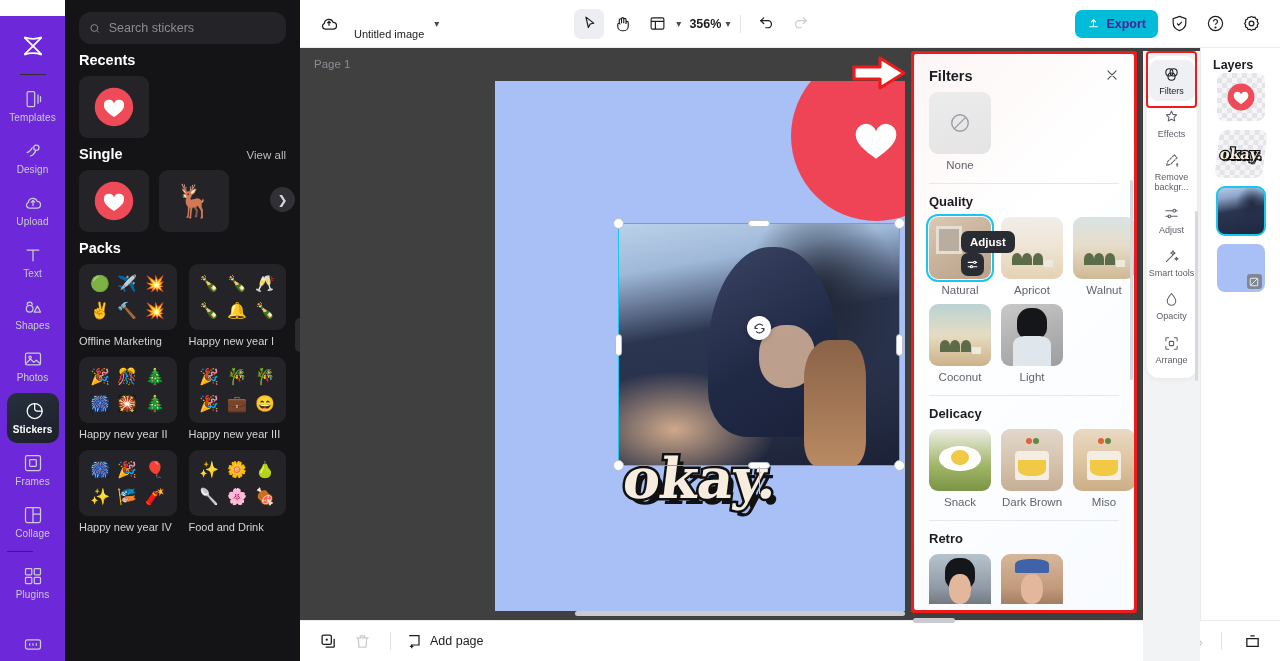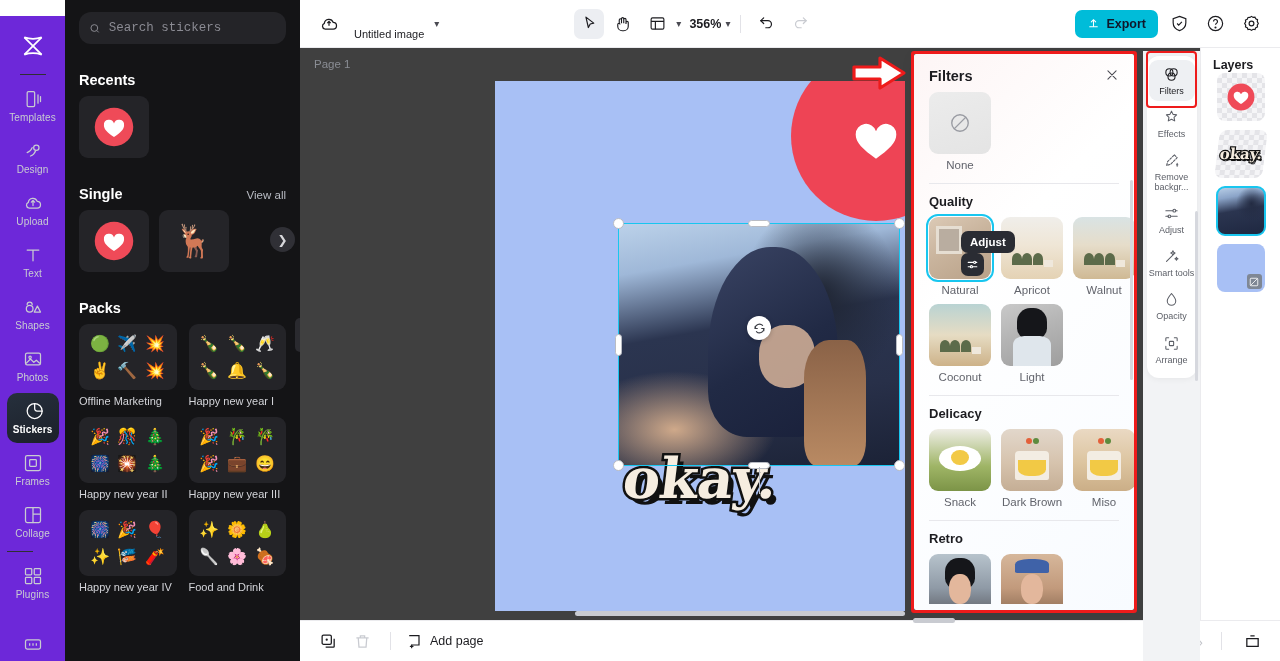--- a/index.html
+++ b/index.html
@@ -29,33 +29,33 @@
   .rail-item .lbl { font-size: 10px; color: #c9ccd1; letter-spacing: .1px; }
   .rail-item.active .lbl { color: #fff; font-weight: bold; }
 
   
   .stickers {
     width: 235px; flex: 0 0 235px; height: 661px; background: #141416;
     padding: 12px 14px 0 14px; overflow: hidden; position: relative;
   }
   .search {
     height: 32px; background: #242428; border-radius: 12px;
-    display: flex; align-items: center; gap: 8px; padding: 0 10px; font-family: Liberation Mono, monospace;
+    display: flex; align-items: center; gap: 8px; padding: 0 10px;
   }
   .search input {
     background: transparent; border: 0; outline: 0; color: #d6d6da;
     font-size: 12.5px; font-family: inherit; width: 100%;
   }
   .search input::placeholder { color: #8b8b93; }
   .chips { display: flex; gap: 8px; margin-top: 10px; overflow: hidden; }
   .chip {
     background: #242428; color: #e3e3e7; font-size: 11.5px; font-weight: bold;
     border-radius: 13px; padding: 6px 12px; white-space: nowrap; cursor: pointer;
   }
-  .sec-head { display: flex; align-items: baseline; justify-content: space-between; margin: 28px 0 8px; }
+  .sec-head { display: flex; align-items: baseline; justify-content: space-between; margin: 8px 0 8px; }
   .sec-title { color: #fff; font-size: 14.5px; font-weight: bold; }
   .sec-link { color: #b9bcc4; font-size: 11.5px; cursor: pointer; }
   .single-row { display: flex; gap: 10px; position: relative; }
   .single-card {
     width: 70px; height: 62px; background: #242428; border-radius: 9px;
     display: flex; align-items: center; justify-content: center; cursor: pointer; overflow:hidden;
   }
   .next-arrow {
     position: absolute; right: -9px; top: 17px; width: 25px; height: 25px; border-radius: 50%;
     background: #303036; color: #d8d8dc; display: flex; align-items: center; justify-content: center;
@@ -86,21 +86,21 @@
   .tb-center { margin-left: auto; margin-right: auto; display: flex; align-items: center; gap: 4px; }
   .tb-btn {
     width: 30px; height: 30px; border-radius: 7px; display: flex; align-items: center; justify-content: center;
     cursor: pointer;
   }
   .tb-btn.sel { background: #eceef2; }
   .zoom-val { font-size: 12.5px; color: #1c1c20; font-weight: bold; margin-left: 4px; }
   .vsep { width: 1px; height: 18px; background: #e2e2e7; margin: 0 6px; }
   .tb-right { display: flex; align-items: center; gap: 6px; margin-left: auto; }
   .export-btn {
-    background: #00bcd9; color: #0f172a; font-size: 12.5px; font-weight: bold;
+    background: #00bcd9; color: #4c1d95; font-size: 12.5px; font-weight: bold;
     border-radius: 7px; height: 28px; padding: 0 12px; display: flex; align-items: center; gap: 6px;
     cursor: pointer;
   }
 
   .stage { flex: 1; background: #404040; position: relative; overflow: hidden; }
   .page-label { position: absolute; left: 14px; top: 10px; font-size: 11.5px; color: #8a8d94; }
   .canvas {
     position: absolute; left: 195px; top: 33px; width: 410px; height: 530px;
     background: #a8c0f5; overflow: hidden;
   }

